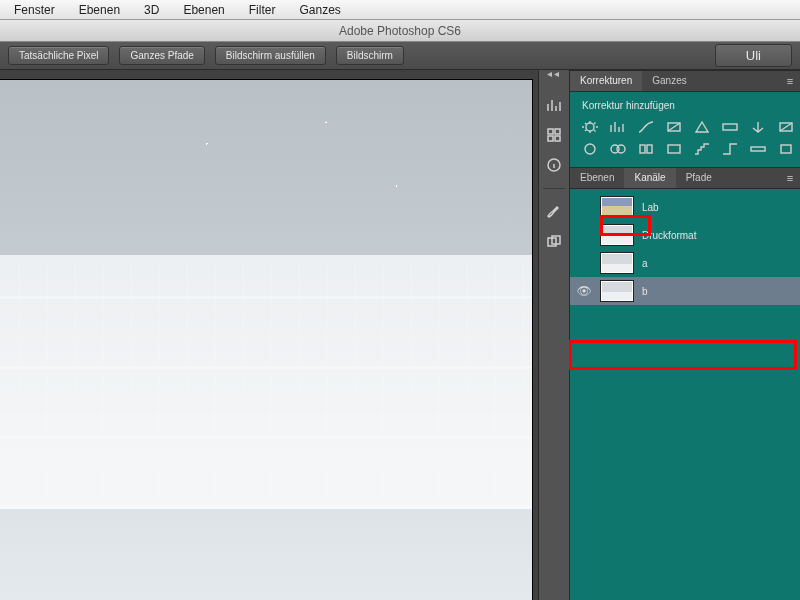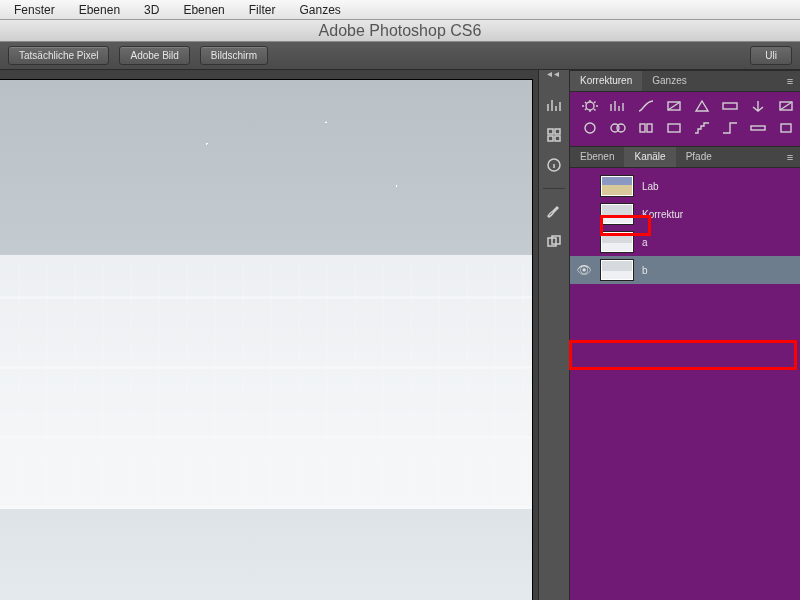--- a/index.html
+++ b/index.html
@@ -3,27 +3,27 @@
 <meta charset="utf-8">
 <style>
   * { margin: 0; padding: 0; box-sizing: border-box; font-family: "Lucida Grande", Arial, sans-serif; }
   body { width: 800px; height: 600px; overflow: hidden; background: #404040; position: relative; }
 
   
   .mac-menu { height: 20px; background: linear-gradient(#f8f8f8,#e3e3e3); display: flex; align-items: center; padding: 0 2px; font-size: 12px; color: #222; border-bottom: 1px solid #999; }
   .mac-menu .item { padding: 0 12px; cursor: default; }
 
   
-  .app-title { height: 22px; background: linear-gradient(#e8e8e8,#cfcfcf); display: flex; align-items: center; justify-content: center; font-size: 16px; color: #555; border-bottom: 1px solid #888; }
+  .app-title { height: 22px; background: linear-gradient(#e8e8e8,#cfcfcf); display: flex; align-items: center; justify-content: center; font-size: 12px; color: #555; border-bottom: 1px solid #888; }
 
   
   .options-bar { height: 28px; background: linear-gradient(#5a5a5a,#4a4a4a); border-bottom: 1px solid #2a2a2a; display: flex; align-items: center; padding: 0 8px; gap: 10px; }
   .ps-btn { background: linear-gradient(#6a6a6a,#555); border: 1px solid #333; color: #e6e6e6; font-size: 10px; padding: 3px 10px; border-radius: 3px; box-shadow: inset 0 1px 0 rgba(255,255,255,.15); }
   .options-bar .spacer { flex: 1; }
-  .user-pill { background: linear-gradient(#6a6a6a,#555); border: 1px solid #333; color: #e6e6e6; font-size: 10px; padding: 3px 14px; border-radius: 3px; }
+  .user-pill { background: linear-gradient(#6a6a6a,#555); border: 1px solid #333; color: #e6e6e6; font-size: 13px; padding: 3px 30px; border-radius: 3px; }
 
   
   .main { position: absolute; top: 70px; left: 0; right: 0; bottom: 0; display: flex; }
   .canvas-col { flex: 1; background: #404040; position: relative; overflow: hidden; }
   .doc-frame { position: absolute; left: -10px; top: 10px; right: 6px; bottom: -10px; background: #fff; box-shadow: 0 0 0 1px #000; }
   .doc-img { width: 100%; height: 100%; background:
       radial-gradient(2px 2px at 40% 12%, #fff 50%, transparent 51%),
       radial-gradient(2px 2px at 62% 8%,  #fff 50%, transparent 51%),
       radial-gradient(2px 2px at 75% 20%, #fff 50%, transparent 51%),
       linear-gradient(#b9c0c6 0%, #c4cbd1 35%, #d7dde2 65%, #e5eaee 100%);
@@ -39,21 +39,21 @@
       opacity:.5; }
 
   
   .tool-strip { width: 32px; background: #535353; border-left: 1px solid #2a2a2a; border-right: 1px solid #2a2a2a; display:flex; flex-direction:column; align-items:center; padding-top:6px; gap:8px; position: relative;}
   .collapse-grip { position:absolute; top:-2px; left:8px; color:#bdbdbd; font-size:10px; letter-spacing:2px; }
   .tool-strip .tbtn { width:22px; height:22px; display:flex; align-items:center; justify-content:center; color:#cfcfcf; }
   .tool-strip .sep { width:22px; height:1px; background:#3a3a3a; margin:4px 0; }
   .tool-strip svg { width:16px; height:16px; stroke:#cfcfcf; fill:none; stroke-width:1.5; }
 
   
-  .panels { width: 230px; background: #701a75; display:flex; flex-direction:column; }
+  .panels { width: 230px; background: #0f766e; display:flex; flex-direction:column; }
 
   .panel-tabs { display:flex; background:#454545; border-top:1px solid #2a2a2a; border-bottom:1px solid #2a2a2a; height:22px; font-size:10px; color:#c9c9c9; }
   .panel-tabs .tab { padding:4px 10px; cursor:default; }
   .panel-tabs .tab.active { background:#535353; color:#e8e8e8; }
   .panel-tabs .menu-icon { margin-left:auto; width:20px; display:flex; align-items:center; justify-content:center; color:#cfcfcf; font-size:11px;}
 
   .adjust-panel { padding:6px 10px 10px 10px; }
   .adjust-title { font-size:10px; color:#e2e2e2; margin:2px 0 8px 2px; }
   .adj-grid { display:grid; grid-template-columns: repeat(8, 20px); gap:6px 8px; }
   .adj-grid .ic { width:20px; height:16px; display:flex; align-items:center; justify-content:center; }
@@ -84,21 +84,22 @@
   <span class="item">Filter</span>
   <span class="item">Ganzes</span>
 </div>
 
 <div class="app-title">
   <span>Adobe Photoshop CS6</span>
 </div>
 
 <div class="options-bar">
   <button class="ps-btn">Tatsächliche Pixel</button>
-  <button class="ps-btn">Adobe Bild</button>
+  <button class="ps-btn">Ganzes Pfade</button>
+  <button class="ps-btn">Bildschirm ausfüllen</button>
   <button class="ps-btn">Bildschirm</button>
   <span class="spacer"></span>
   <span class="user-pill">Uli</span>
 </div>
 
 <div class="main">
 
   <div class="canvas-col">
     <div class="doc-frame">
       <div class="doc-img"></div>
@@ -142,20 +143,21 @@
   </div>
 
   <div class="panels">
 
     <div class="panel-tabs">
       <span class="tab active">Korrekturen</span>
       <span class="tab">Ganzes</span>
       <span class="menu-icon">≡</span>
     </div>
     <div class="adjust-panel">
+      <div class="adjust-title">Korrektur hinzufügen</div>
       <div class="adj-grid">
         <span class="ic">
             <svg viewBox="0 0 18 14">
               <circle cx="9" cy="7" r="4"></circle>
               <path d="M9 1v2M9 11v2M3 7H1M17 7h-2M4 3l1.5 1.5M13 10l1.5 1.5M4 11l1.5-1.5M13 4l1.5-1.5"></path>
             </svg>
           </span>
         <span class="ic">
             <svg viewBox="0 0 18 14">
               <path d="M2 12V5m4 7V2m4 10V7m4 5V4"></path>
@@ -247,21 +249,21 @@
     <div class="channel-panel">
       <div class="ch-list">
         <div class="ch-row">
           <span class="eye off">👁</span>
           <span class="thumb lab"></span>
           <span>Lab</span>
         </div>
         <div class="ch-row">
           <span class="eye off">👁</span>
           <span class="thumb gray"></span>
-          <span>Korrektur</span>
+          <span>Druckformat</span>
         </div>
         <div class="ch-row">
           <span class="eye off">👁</span>
           <span class="thumb gray"></span>
           <span>a</span>
         </div>
         <div class="ch-row selected">
           <span class="eye">👁</span>
           <span class="thumb gray"></span>
           <span>b</span>

